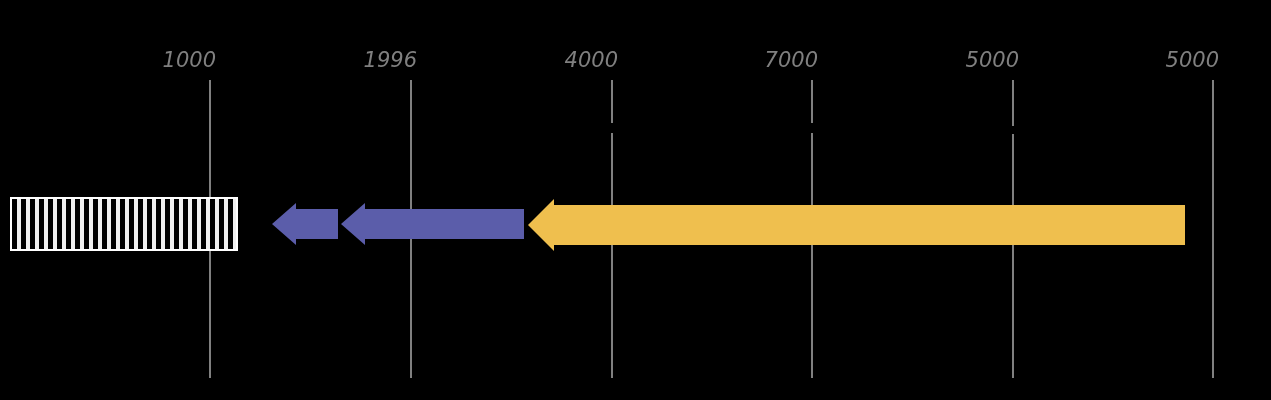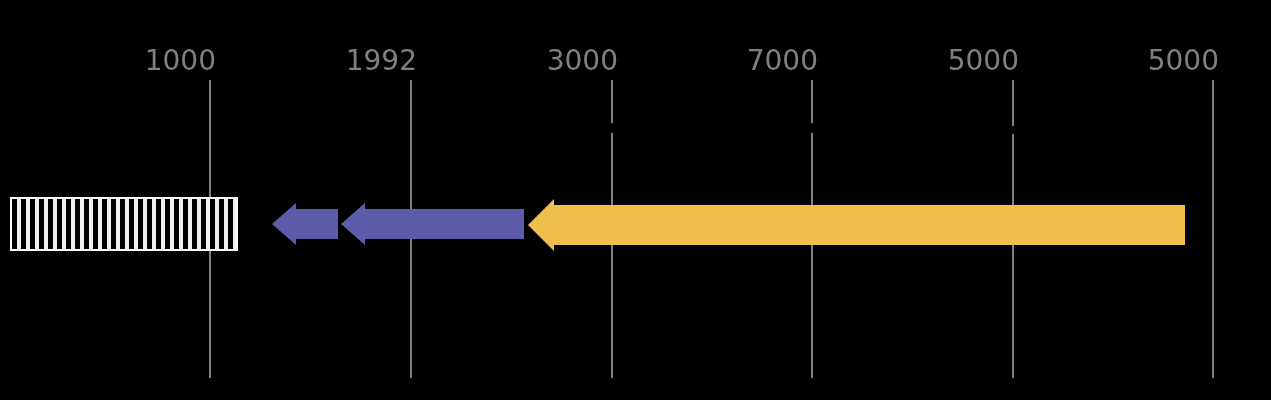--- a/index.html
+++ b/index.html
@@ -3,25 +3,26 @@
 <meta charset="utf-8">
 <style>
   html,body{margin:0;padding:0;background:#000;}
   body{width:1271px;height:400px;overflow:hidden;
        font-family:"DejaVu Sans","Liberation Sans",sans-serif;}
   #stage{position:relative;width:1271px;height:400px;background:#000;}
 
   .axis-label{
     position:absolute;
     color:#808080;
-    font-size:28px;
+    font-size:21px;
     line-height:21px;
     white-space:nowrap;
     transform:translateX(-100%);
     letter-spacing:0px;
+    font-style:italic;
   }
 
   .gridline{
     position:absolute;
     width:2px;
     background:#808080;
   }
   .grid-seg{position:absolute;width:2px;background:#808080;}
 
   .track{position:absolute;}
@@ -40,22 +41,22 @@
   .arrow-rev{position:absolute;}
   .arrow-rev svg{display:block;}
 </style>
 </head>
 <body>
 
 <div id="stage">
 
   <div>
     <div class="axis-label" style="left:216px;top:50px;">1000</div>
-    <div class="axis-label" style="left:417px;top:50px;">1992</div>
-    <div class="axis-label" style="left:618px;top:50px;">3000</div>
+    <div class="axis-label" style="left:417px;top:50px;">1996</div>
+    <div class="axis-label" style="left:618px;top:50px;">4000</div>
     <div class="axis-label" style="left:818px;top:50px;">7000</div>
     <div class="axis-label" style="left:1019px;top:50px;text-align:center;">5000</div>
     <div class="axis-label" style="left:1219px;top:50px;">5000</div>
   </div>
 
   <div>
     <div class="gridline" style="left:209px;top:80px;height:298px;"></div>
 
     <div class="gridline" style="left:410px;top:80px;height:298px;"></div>
 

